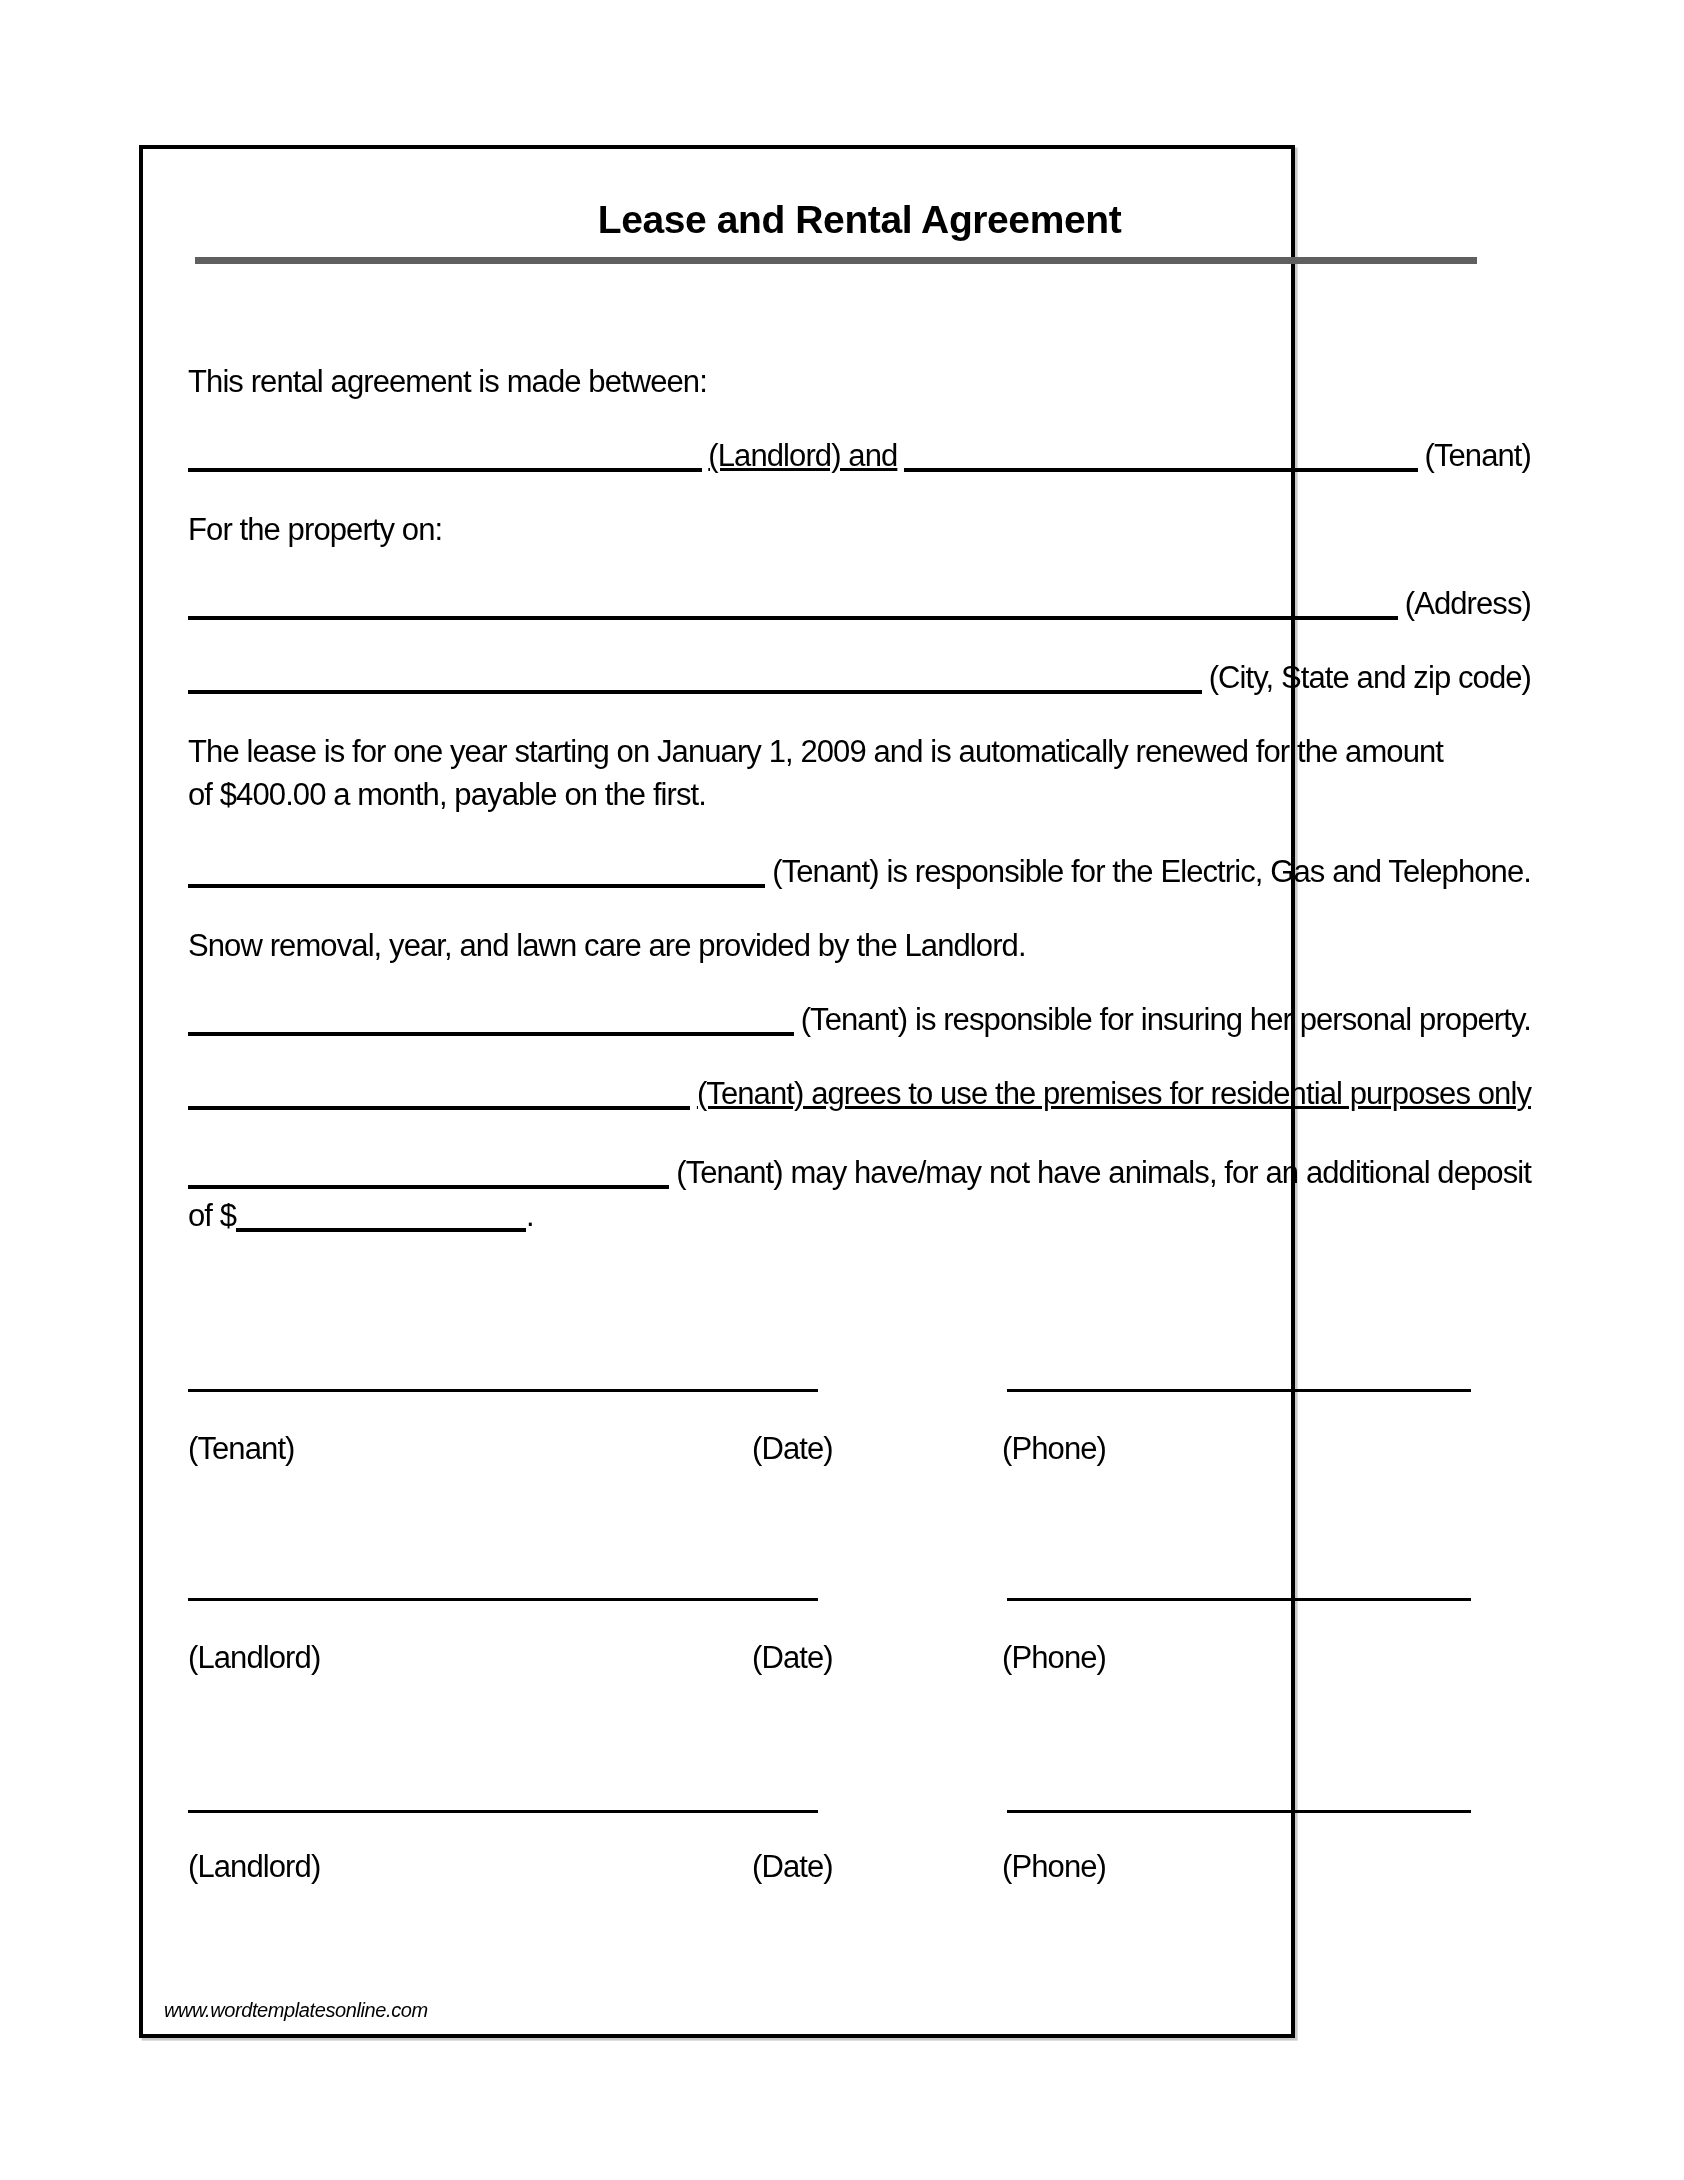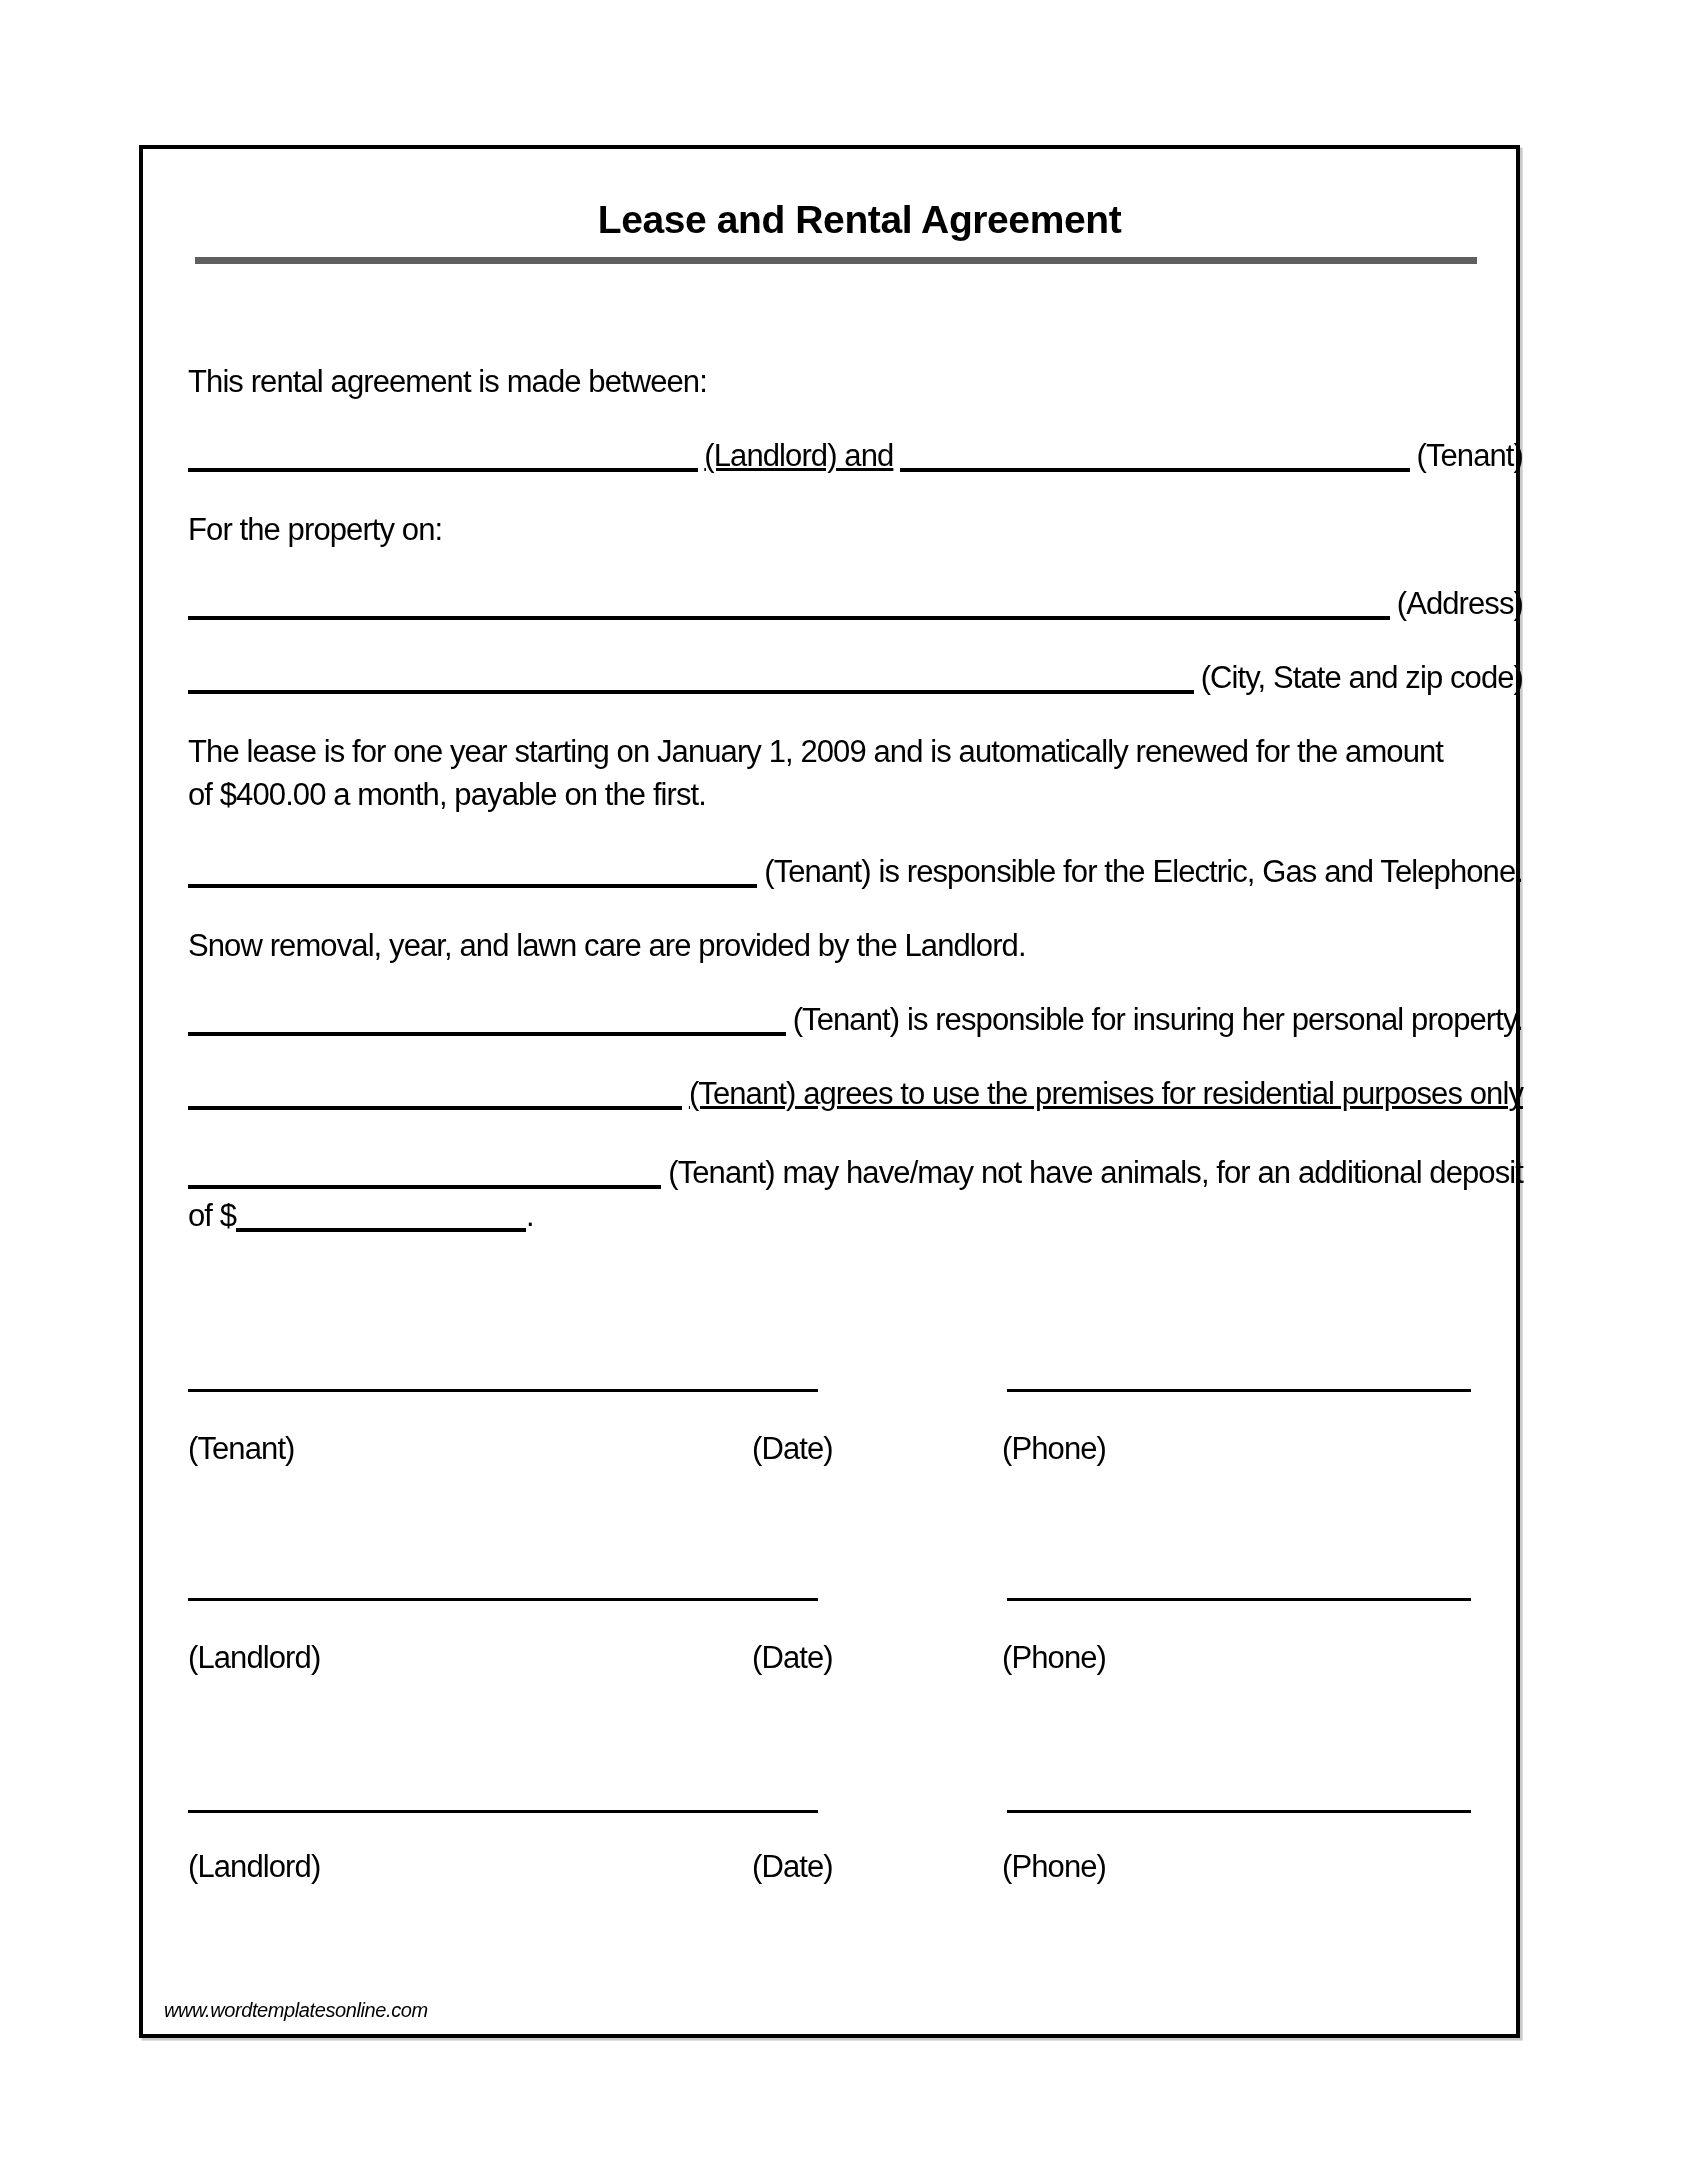--- a/index.html
+++ b/index.html
@@ -13,21 +13,21 @@
     height: 2181px;
     background: #ffffff;
     overflow: hidden;
     font-family: "Liberation Sans", "DejaVu Sans", sans-serif;
     color: #000000;
   }
   .doc {
     position: absolute;
     left: 139px;
     top: 145px;
-    width: 1381px;
+    width: 1156px;
     height: 1893px;
     box-sizing: border-box;
     border: 4.3px solid #000000;
     background: #ffffff;
     box-shadow: 2.6px 2.6px 0 #c9c9c9;
   }
   .content {
     margin: 0 8.5px 0 45px;
     width: 1343px;
   }
@@ -42,21 +42,21 @@
   .rule {
     margin: 12.8px 0 0 6.8px;
     width: 1282px;
     height: 6.8px;
     background: #5f5f5f;
   }
   .p, .fill-line, .para {
     font-size: 31px;
     line-height: 43px;
     letter-spacing: -0.9px;
-    margin: 0 8px 31px 0;
+    margin: 0 0 31px 0;
   }
   .p { white-space: nowrap; }
   .p.intro { margin-top: 96px; }
   .fill-line {
     display: flex;
     align-items: stretch;
   }
   .fill-line .t {
     flex: 0 0 auto;
     white-space: pre;

